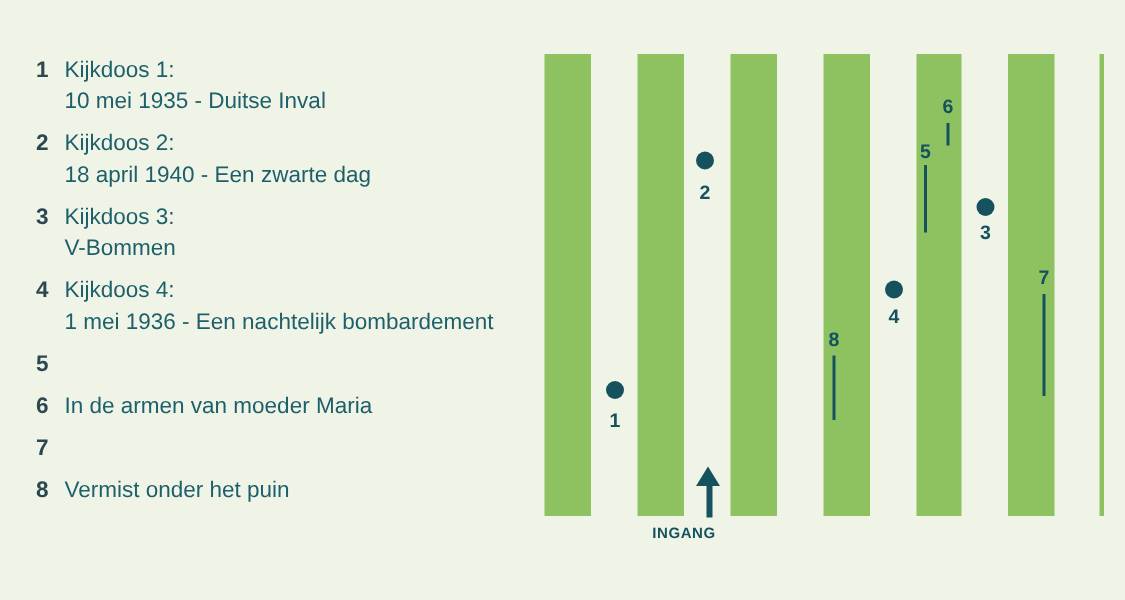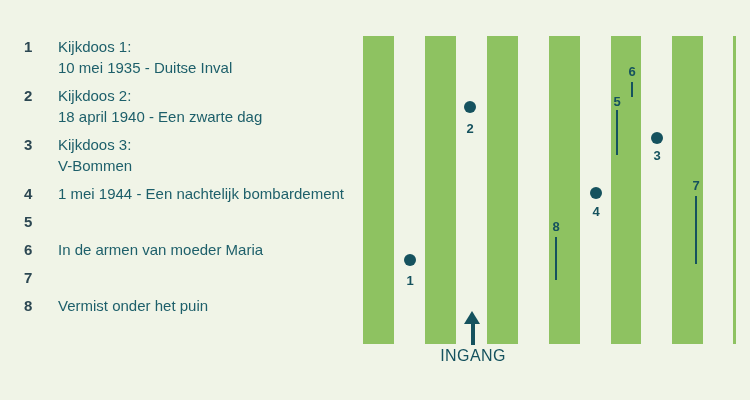--- a/index.html
+++ b/index.html
@@ -24,21 +24,21 @@
   .item{
     display:flex;
     margin-bottom:7px;
     font-size:15px;line-height:21px;
     color:var(--teal);
   }
   .item .num{
     flex:none;width:19px;
     font-weight:bold;color:var(--num);
   }
-  .item .lines{min-width:0;margin-left:15px;}
+  .item .lines{min-width:0;}
   
   .map{position:absolute;left:0;top:0;width:750px;height:400px;}
   .bar{position:absolute;background:var(--green);}
   .dot{
     position:absolute;width:12px;height:12px;border-radius:50%;
     background:var(--marker);
   }
   .vline{position:absolute;width:2px;background:var(--marker);}
   .mnum{
     position:absolute;transform:translate(-50%,-50%);
@@ -49,23 +49,23 @@
     position:absolute;left:464px;top:311px;width:0;height:0;
     border-left:8.5px solid transparent;
     border-right:8.5px solid transparent;
     border-bottom:13px solid var(--marker);
   }
   .arrow-shaft{
     position:absolute;left:471px;top:321px;width:3.5px;height:24px;
     background:var(--marker);
   }
   .ingang{
-    position:absolute;left:473px;top:356px;
+    position:absolute;left:456px;top:356px;
     transform:translate(-50%,-50%);
-    font-size:16px;font-weight:normal;letter-spacing:.4px;
+    font-size:10px;font-weight:bold;letter-spacing:.4px;
     color:var(--marker);
   }
 </style>
 </head>
 <body>
 
 <div class="stage">
 
   <div class="legend">
     <div class="item">
@@ -85,21 +85,22 @@
     <div class="item">
       <span class="num">3</span>
       <span class="lines">
         <div>Kijkdoos 3:</div>
         <div>V-Bommen</div>
       </span>
     </div>
     <div class="item">
       <span class="num">4</span>
       <span class="lines">
-        <div>1 mei 1944 - Een nachtelijk bombardement</div>
+        <div>Kijkdoos 4:</div>
+        <div>1 mei 1936 - Een nachtelijk bombardement</div>
       </span>
     </div>
     <div class="item">
       <span class="num">5</span>
     </div>
     <div class="item">
       <span class="num">6</span>
       <span class="lines">
         <div>In de armen van moeder Maria</div>
       </span>

